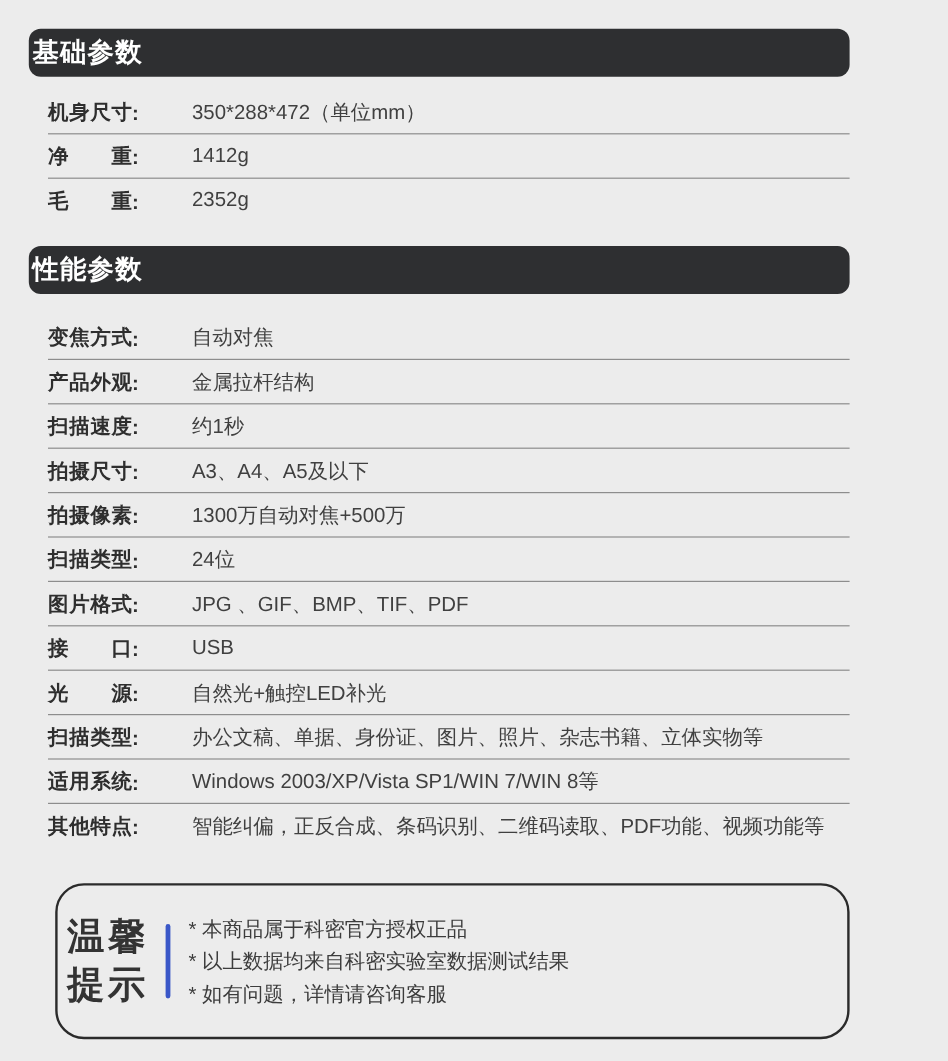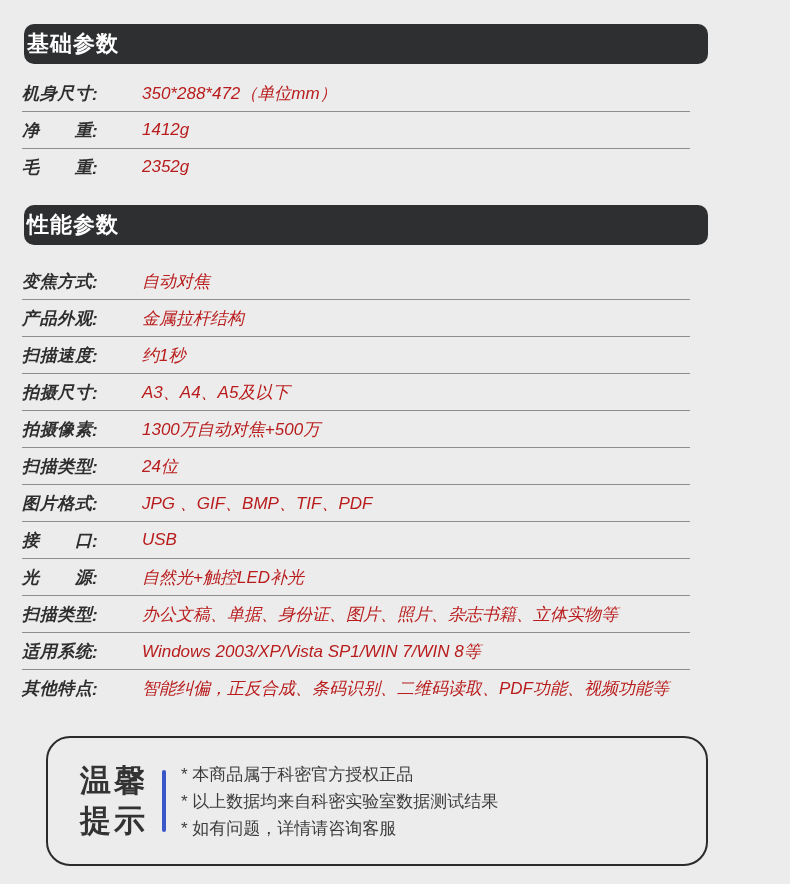--- a/index.html
+++ b/index.html
@@ -21,21 +21,21 @@
     border-radius: 10px;
     color: #ffffff;
     font-size: 22px;
     font-weight: bold;
     line-height: 40px;
     padding-left: 3px;
     letter-spacing: 1px;
   }
   .section-header.perf { margin-top: 20px; }
 
-  .rows { margin-left: 22px; width: 668px; font-style: italic; }
+  .rows { margin-left: 40px; width: 668px; }
   .rows.basic { margin-top: 11px; }
   .rows.perf  { margin-top: 18px; }
 
   .row {
     display: flex;
     align-items: center;
     height: 36px;
     border-bottom: 1.5px solid #8d8d8d;
   }
   .rows .row:last-child { border-bottom: none; }
@@ -51,35 +51,35 @@
   .label-text {
     display: inline-block;
     width: 70px;
     text-align: justify;
     text-align-last: justify;
     text-justify: inter-character;
     vertical-align: bottom;
   }
   .colon { font-weight: bold; }
   .value {
-    color: #b91c1c;
+    color: #404040;
     font-size: 17px;
     white-space: nowrap;
   }
 
   .notice {
     margin: 30px 0 0 46px;
     width: 662px;
     height: 130px;
     box-sizing: border-box;
     border: 2px solid #2b2b2b;
     border-radius: 24px;
     display: flex;
     align-items: center;
-    padding-left: 32px;
+    padding-left: 8px;
     background: transparent;
   }
   .notice-title {
     font-size: 31px;
     line-height: 40px;
     color: #333333;
     font-weight: 600;
     letter-spacing: 3px;
     flex-shrink: 0;
   }

